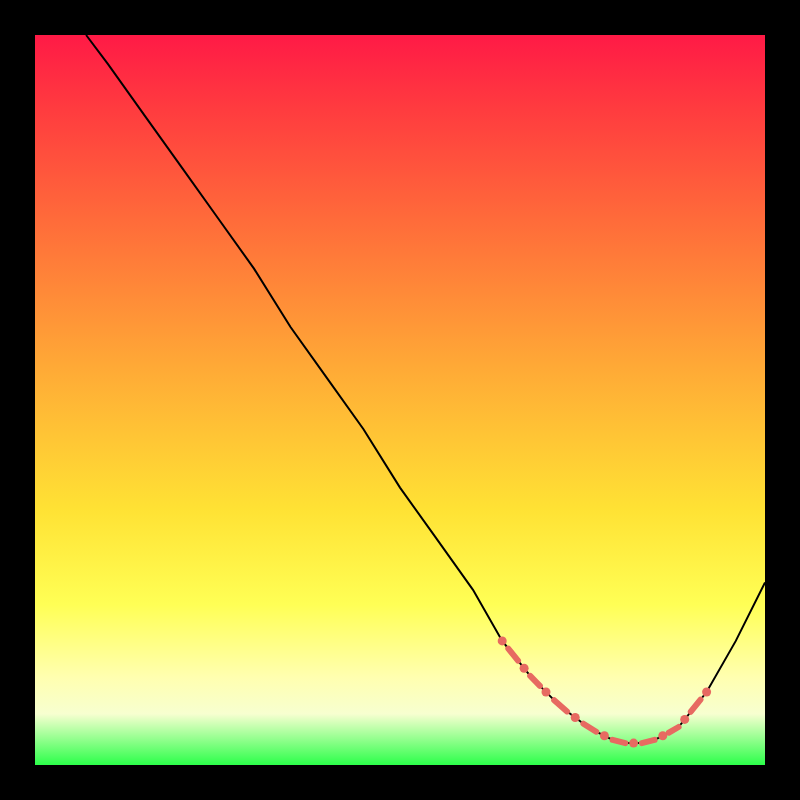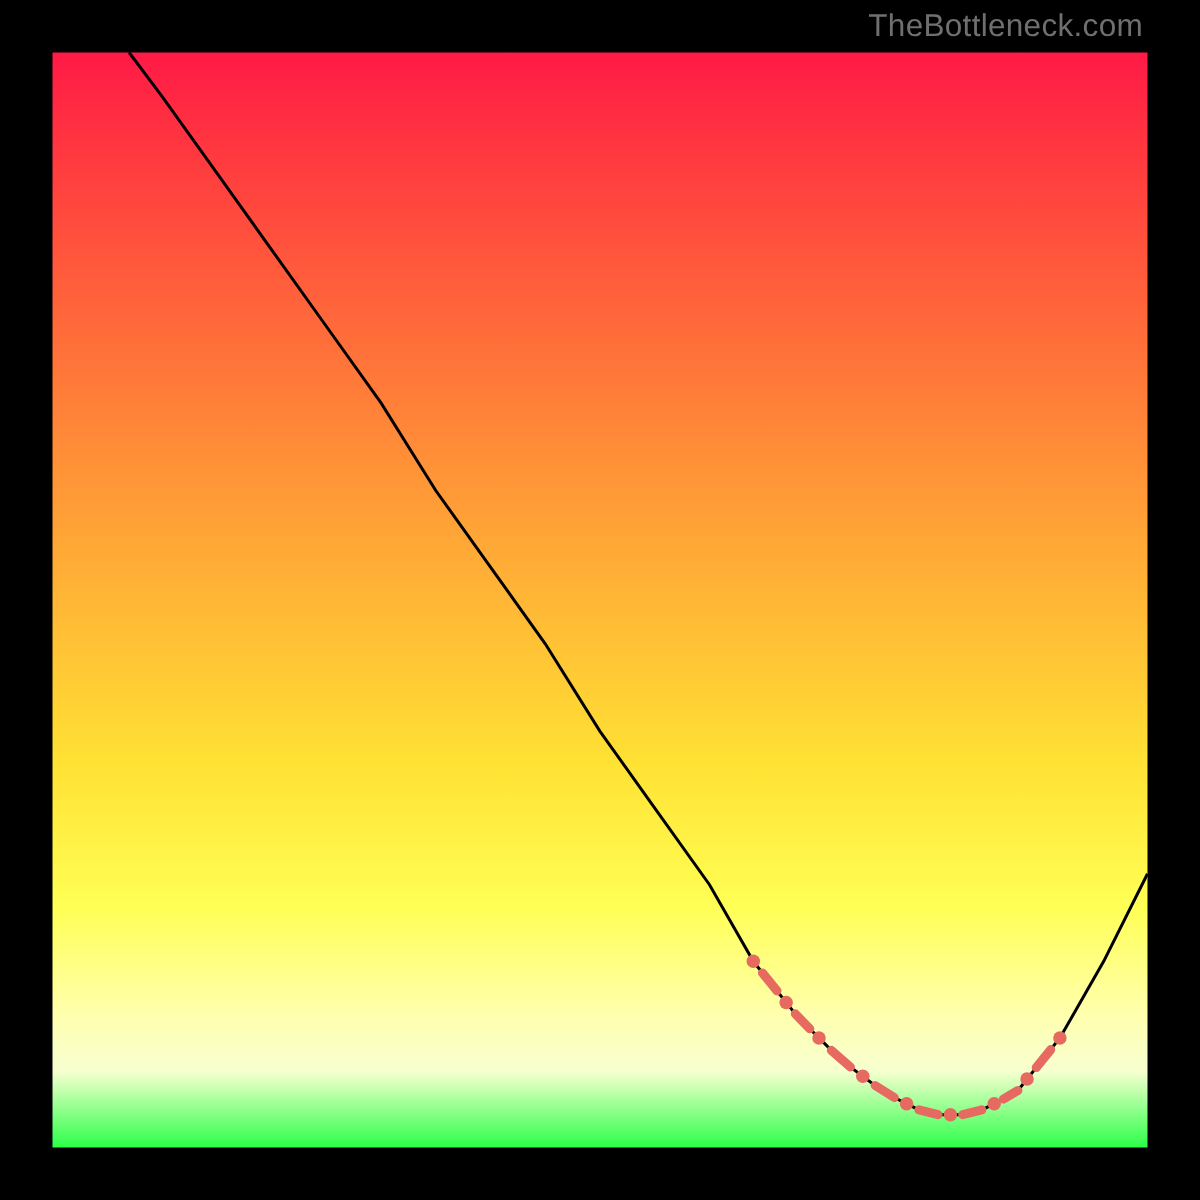--- a/index.html
+++ b/index.html
@@ -66,21 +66,20 @@
     stroke: #e76a61;
     stroke-width: 6;
     stroke-linecap: round;
   }
 </style>
 </head>
 <body>
 
 <div class="frame">
 
-  <div class="watermark">TheBottleneck.com</div>
 
   <div class="plot-area">
     <svg class="curve" viewBox="0 0 730 730">
 
       <path id="main-curve" class="curve-path" d="M51.1 0.0 L73.0 29.2 L109.5 80.3 L146.0 131.4 L182.5 182.5 L219.0 233.6 L255.5 292.0 L292.0 343.1 L328.5 394.2 L365.0 452.6 L401.5 503.7 L438.0 554.8 L467.2 605.9 L496.4 642.4 L525.6 671.6 L554.8 693.5 L584.0 708.1 L613.2 708.1 L642.4 693.5 L671.6 657.0 L700.8 605.9 L730.0 547.5"></path>
 
       <g id="highlight-group">
           <circle cx="467.2" cy="605.9" r="4.5" class="dot"></circle>
           <line x1="473.3" y1="613.6" x2="483.0" y2="625.6" class="dash"></line>
           <circle cx="489.1" cy="633.3" r="4.5" class="dot"></circle>

